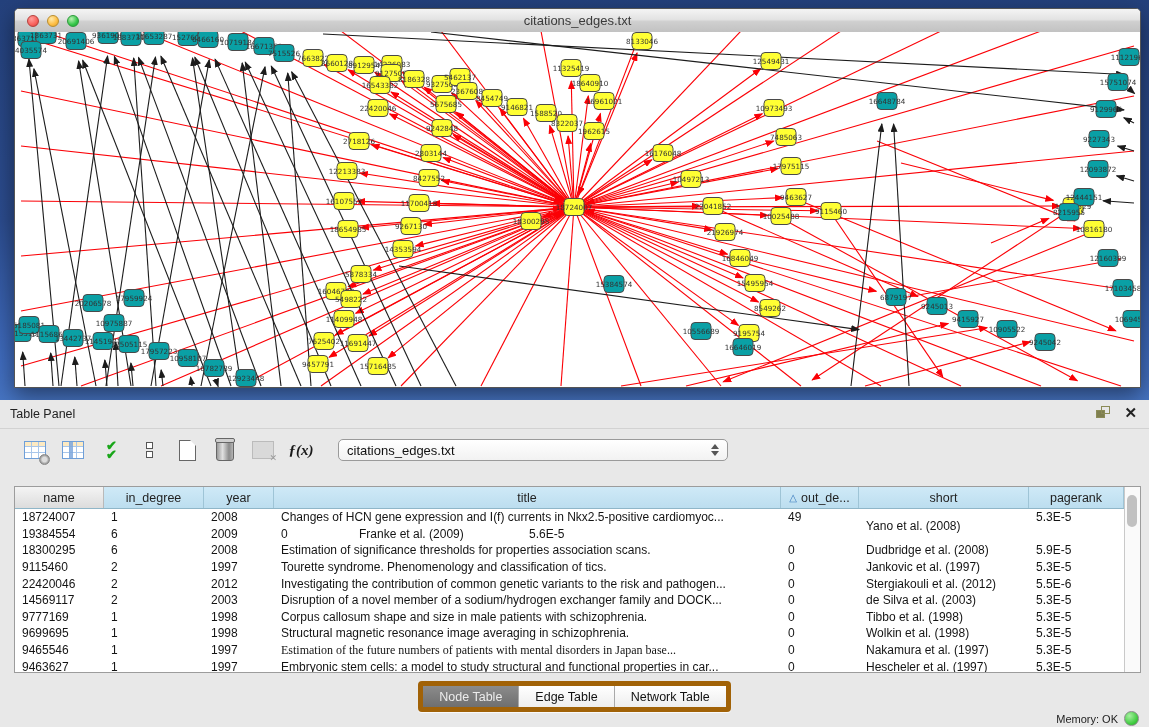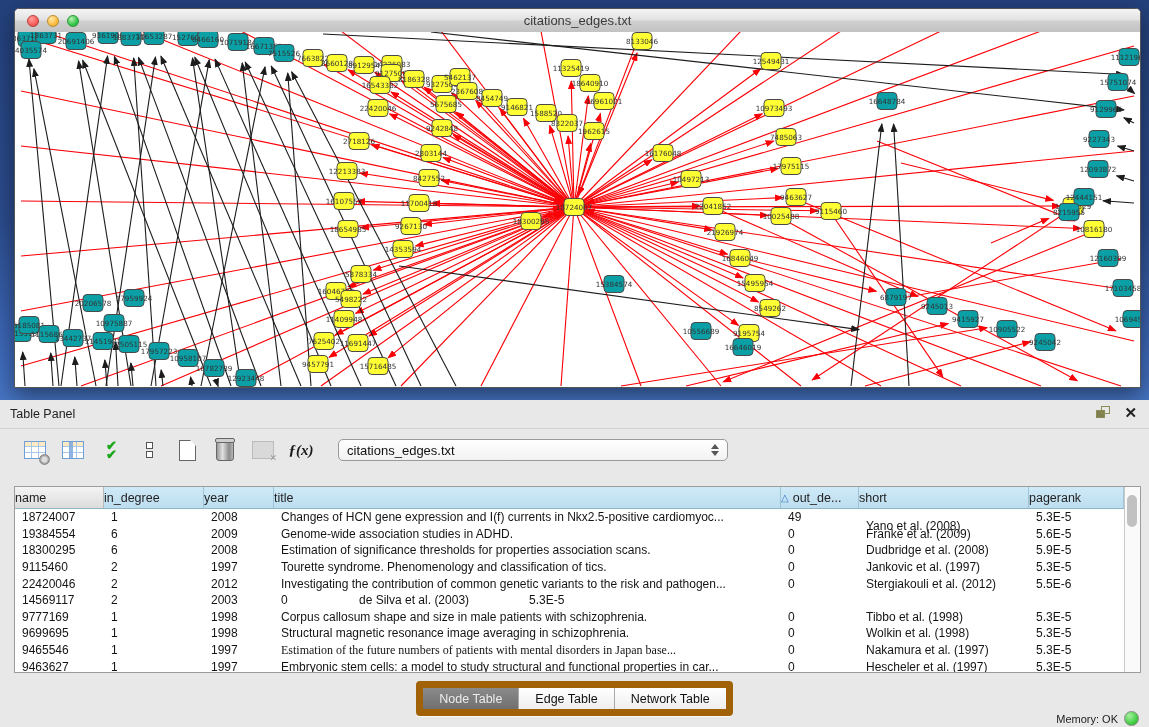--- a/index.html
+++ b/index.html
@@ -62,32 +62,32 @@
   .combo .updown{margin-left:auto;display:flex;flex-direction:column;gap:2px;}
   .combo .updown i{width:0;height:0;border-left:4px solid transparent;border-right:4px solid transparent;}
   .combo .updown .up{border-bottom:5px solid #555;}
   .combo .updown .dn{border-top:5px solid #555;}
   
   .grid-box{position:absolute;left:14px;top:86px;width:1127px;height:187px;
      background:#fff;border:1px solid #9c9c9c;box-sizing:border-box;display:flex;}
   .grid-main{flex:1;overflow:hidden;}
   .hdr-row{display:flex;height:21px;border-bottom:1px solid #8fb6c8;}
   .hdr-cell{background:linear-gradient(180deg,#cfe9f7,#bcdeef);border-right:1px solid #9ec4d6;
-     font-size:12.5px;color:#222;display:flex;align-items:center;justify-content:flex-start;
+     font-size:12.5px;color:#222;display:flex;align-items:center;justify-content:center;
      box-sizing:border-box;white-space:nowrap;overflow:hidden;}
   .hdr-cell.first{background:linear-gradient(180deg,#f4f4f4,#dcdcdc);border-right:1px solid #b9b9b9;}
   .sort-tri{color:#3a7bbf;font-size:10px;margin-right:4px;}
   .data-row{display:flex;height:16.6px;align-items:center;}
   .cell{font-size:12px;color:#141414;padding-left:7px;box-sizing:border-box;
      white-space:nowrap;overflow:hidden;}
   .vscroll{width:15px;background:#fafafa;border-left:1px solid #c9c9c9;position:relative;}
   .vthumb{position:absolute;left:2px;top:8px;width:10px;height:32px;border-radius:6px;background:#c1c1c1;}
   
   .tabbar{position:absolute;left:0;top:281px;width:1149px;display:flex;justify-content:center;}
-  .seg{display:flex;border:7px solid #a16207;border-radius:4px;overflow:hidden;height:21px;
+  .seg{display:flex;border:5px solid #a16207;border-radius:4px;overflow:hidden;height:21px;
      box-shadow:0 1px 1px rgba(255,255,255,.8);}
   .seg-btn{padding:0 16px;font-size:12.5px;display:flex;align-items:center;
      background:linear-gradient(180deg,#ffffff,#eeeeee);color:#111;border-right:1px solid #a9a9a9;}
   .seg-btn:last-child{border-right:none;}
   .seg-btn.active{background:linear-gradient(180deg,#8b8b8b,#6f6f6f);color:#ececec;}
   
   .statusbar{position:absolute;left:0;top:310px;width:1149px;height:17px;display:flex;
      justify-content:flex-end;align-items:center;gap:6px;padding-right:10px;box-sizing:border-box;}
   .mem-label{font-size:11px;color:#222;}
   .mem-dot{width:13px;height:13px;border-radius:50%;border:1px solid #8a8a8a;
@@ -755,21 +755,20 @@
             <div class="cell" style="width: 70px;">2008</div>
             <div class="cell" style="width: 484px; flex: 1 1 0%;">Changes of HCN gene expression and I(f) currents in Nkx2.5-positive cardiomyoc...</div>
             <div class="cell" style="width: 78px;">49</div>
             <div class="cell" style="width: 170px; margin-top: 18px;">Yano et al. (2008)</div>
             <div class="cell" style="width: 95px;">5.3E-5</div>
           </div>
           <div class="data-row">
             <div class="cell" style="width: 89px;">19384554</div>
             <div class="cell" style="width: 100px;">6</div>
             <div class="cell" style="width: 70px;">2009</div>
-            <div class="cell" style="width: 484px; flex: 1 1 0%;">Genome-wide association studies in ADHD.</div>
             <div class="cell" style="width: 78px;">0</div>
             <div class="cell" style="width: 170px;">Franke et al. (2009)</div>
             <div class="cell" style="width: 95px;">5.6E-5</div>
           </div>
           <div class="data-row">
             <div class="cell" style="width: 89px;">18300295</div>
             <div class="cell" style="width: 100px;">6</div>
             <div class="cell" style="width: 70px;">2008</div>
             <div class="cell" style="width: 484px; flex: 1 1 0%;">Estimation of significance thresholds for properties association scans.</div>
             <div class="cell" style="width: 78px;">0</div>
@@ -791,20 +790,21 @@
             <div class="cell" style="width: 70px;">2012</div>
             <div class="cell" style="width: 484px; flex: 1 1 0%;">Investigating the contribution of common genetic variants to the risk and pathogen...</div>
             <div class="cell" style="width: 78px;">0</div>
             <div class="cell" style="width: 170px;">Stergiakouli et al. (2012)</div>
             <div class="cell" style="width: 95px;">5.5E-6</div>
           </div>
           <div class="data-row">
             <div class="cell" style="width: 89px;">14569117</div>
             <div class="cell" style="width: 100px;">2</div>
             <div class="cell" style="width: 70px;">2003</div>
+            <div class="cell" style="width: 484px; flex: 1 1 0%;">Disruption of a novel member of a sodium/hydrogen exchanger family and DOCK...</div>
             <div class="cell" style="width: 78px;">0</div>
             <div class="cell" style="width: 170px;">de Silva et al. (2003)</div>
             <div class="cell" style="width: 95px;">5.3E-5</div>
           </div>
           <div class="data-row">
             <div class="cell" style="width: 89px;">9777169</div>
             <div class="cell" style="width: 100px;">1</div>
             <div class="cell" style="width: 70px;">1998</div>
             <div class="cell" style="width: 484px; flex: 1 1 0%;">Corpus callosum shape and size in male patients with schizophrenia.</div>
             <div class="cell" style="width: 78px;">0</div>

